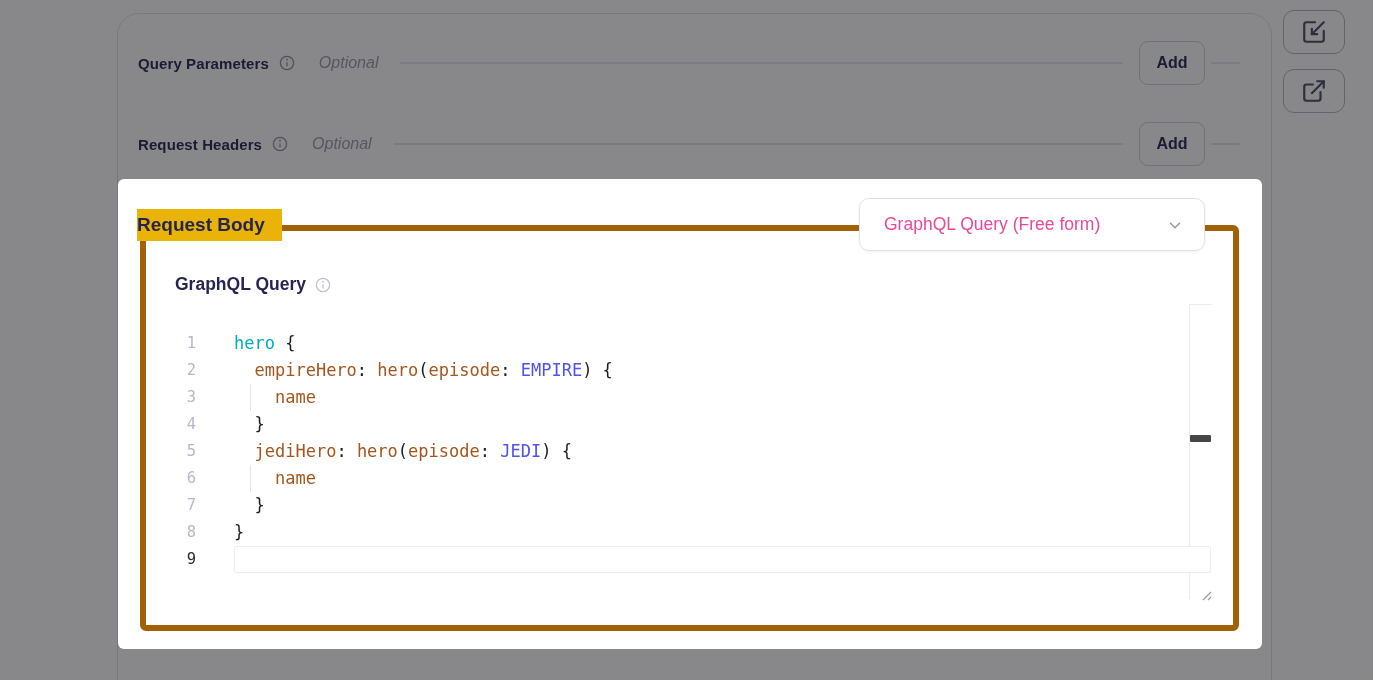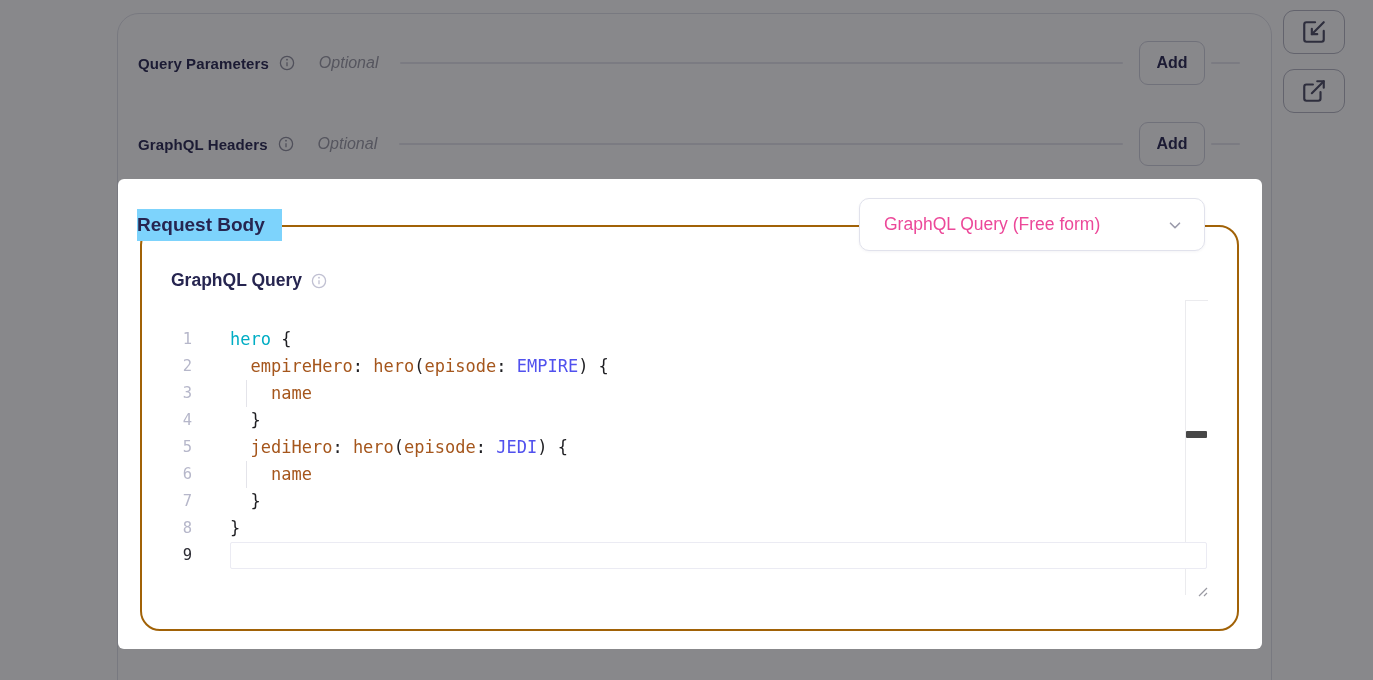--- a/index.html
+++ b/index.html
@@ -24,29 +24,29 @@
   
   .float-btns { position:absolute; left:1283px; top:10px; display:flex; flex-direction:column; gap:15px; }
   .icon-btn { width:62px; height:44px; border:1.5px solid #b4b5c2; border-radius:11px;
               background:#fff; color:#4b4b63; display:flex; align-items:center; justify-content:center; cursor:pointer; }
 
   
   .spotlight { position:absolute; left:118px; top:179px; width:1144px; height:470px;
                background:#fff; border-radius:6px; z-index:10;
                box-shadow:0 0 0 3000px rgba(17,17,23,0.5); }
   .rb-title { position:absolute; left:19px; top:30px; height:32px; line-height:32px;
-              padding-right:17px; background:#7dd3fc; z-index:3;
+              padding-right:17px; background:#eab308; z-index:3;
               font-size:19px; font-weight:700; color:#262550; }
   .dropdown { position:absolute; left:741px; top:19px; width:346px; height:53px;
               background:#fff; border:1px solid #e1e2ec; border-radius:10px; z-index:3;
               display:flex; align-items:center; padding:0 20px 0 24px; cursor:pointer;
               box-shadow:0 1px 3px rgba(40,40,80,0.05); }
   .dropdown .val { flex:1; font-size:17.5px; color:#ec4899; }
   .inner-panel { position:absolute; left:22px; top:46px; width:1099px; height:406px;
-                 border:2px solid #a16207; border-radius:20px; }
+                 border:6px solid #a16207; border-radius:6px; }
   .panel-label { position:absolute; left:29px; top:43px; display:flex; align-items:center; gap:9px;
                  font-size:17.5px; font-weight:700; color:#262550; }
   .panel-label .info-icon { color:#c0c0d2; margin-left:0; }
   .gutter { position:absolute; left:0; top:99px; width:50px; text-align:right;
             color:#b6b7ca; font-size:15.5px; font-family:"DejaVu Sans Mono",monospace; z-index:2; }
   .gutter .ln { height:27px; line-height:27px; }
   .gutter .ln.active { color:#2c2c34; }
   .code { position:absolute; left:88px; top:99px; z-index:2; }
   .code .cl { height:27px; line-height:27px; white-space:pre;
               font-family:"DejaVu Sans Mono",monospace; font-size:17px; color:#1e1e22; }
@@ -75,21 +75,21 @@
             <circle cx="8" cy="4.7" r="0.9" fill="currentColor"></circle>
           </svg>
       </span>
       <span class="optional">Optional</span>
       <span class="rule"></span>
       <button class="add-btn">Add</button>
       <span class="rule-end"></span>
     </div>
 
     <div class="sect-row" style="top:108px">
-      <span class="sect-title">GraphQL Headers</span>
+      <span class="sect-title">Request Headers</span>
       <span class="info-icon">
         <svg width="16" height="16" viewBox="0 0 16 16">
             <circle cx="8" cy="8" r="6.6" fill="none" stroke="currentColor" stroke-width="1.3"></circle>
             <line x1="8" y1="7.2" x2="8" y2="11.2" stroke="currentColor" stroke-width="1.3"></line>
             <circle cx="8" cy="4.7" r="0.9" fill="currentColor"></circle>
           </svg>
       </span>
       <span class="optional">Optional</span>
       <span class="rule"></span>
       <button class="add-btn">Add</button>

